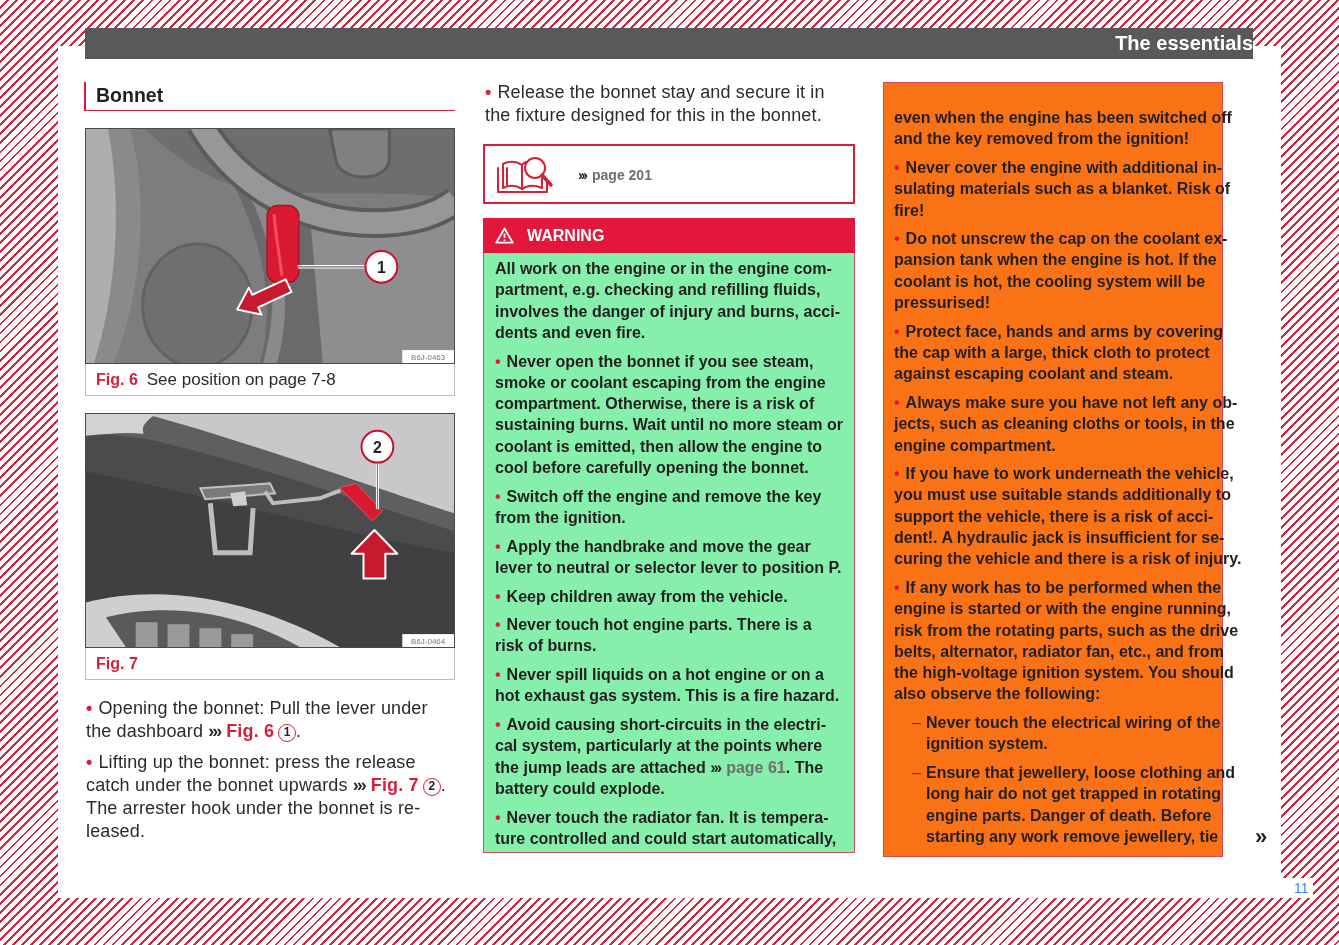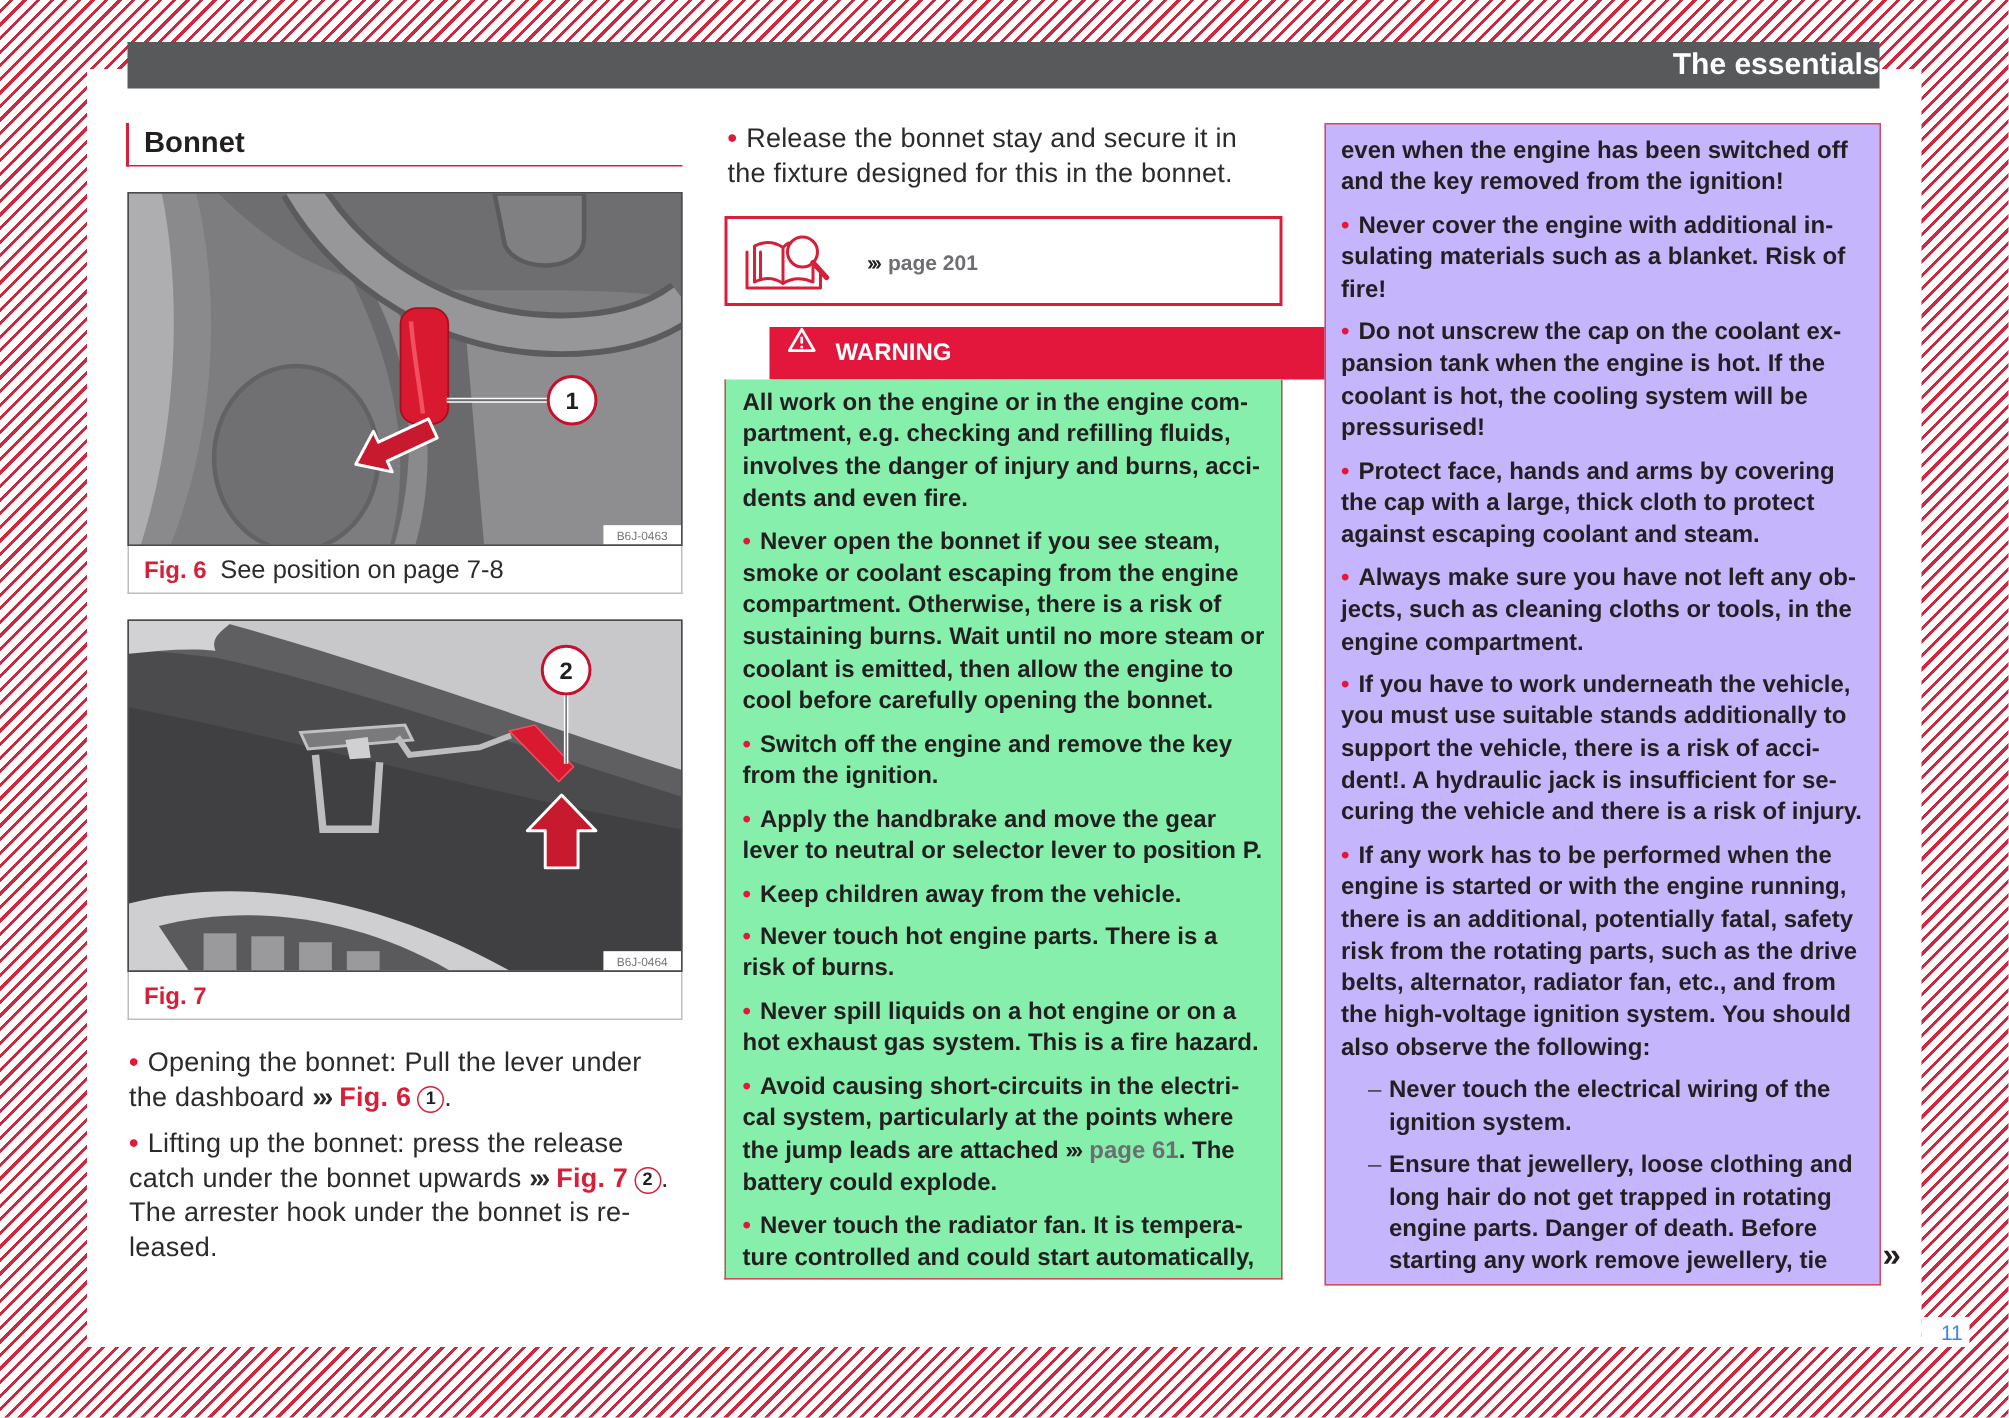--- a/index.html
+++ b/index.html
@@ -24,24 +24,24 @@
 .ln{white-space:nowrap;}
 .reg{font-size:18px;line-height:23px;letter-spacing:0.15px;color:#2b2b2b;}
 .reg .para{margin-bottom:8px;}
 .bullet>.ln:first-child::before{content:"•";color:#e3173b;margin-right:6px;font-weight:bold;}
 .col1-text{left:86px;top:697px;width:375px;}
 .col2-text{left:485px;top:81px;width:375px;}
 .ref-box{left:483px;top:144px;width:372px;height:60px;border:2px solid #d6203a;}
 .ref-icon{position:absolute;left:10px;top:8px;}
 .ref-text{position:absolute;left:93px;top:20px;font-size:14px;font-weight:bold;color:#6d6e71;line-height:18px;white-space:nowrap;}
 .ref-text .arrows{color:#231f20;}
-.warn-head{left:483px;top:218px;width:372px;height:35px;background:#e3173b;color:#fff;font-weight:bold;font-size:16px;line-height:35px;padding-left:12px;display:flex;align-items:flex-start;margin-left:30px;}
+.warn-head{left:483px;top:218px;width:372px;height:35px;background:#e3173b;color:#fff;font-weight:bold;font-size:16px;line-height:35px;padding-left:12px;display:flex;align-items:center;}
 .warn-head svg{margin-right:13px;}
 .warn-body{left:483px;top:253px;width:372px;height:600px;background:#86efac;border:1px solid #d8485b;border-top:none;padding:5px 6px 0 11px;}
-.warn-cont{left:883px;top:82px;width:371px;height:775px;background:#c4b5fd;border:1px solid #d8485b;padding:7px 6px 0 10px;}
+.warn-cont{left:883px;top:82px;width:340px;height:775px;background:#f97316;border:1px solid #d8485b;padding:24px 6px 0 10px;}
 .bold{font-size:16px;font-weight:bold;line-height:21.3px;color:#231f20;}
 .bold .para{margin-bottom:7.35px;}
 .dash{position:relative;padding-left:32px;}
 .dash::before{content:"–";position:absolute;left:18px;top:0;font-weight:normal;color:#444;}
 .xref{color:#d6203a;font-weight:bold;text-decoration:none;margin-right:4px;}
 .xref-gray{color:#6d6e71;font-weight:bold;text-decoration:none;}
 .arrows{font-weight:bold;letter-spacing:-2px;margin-right:6px;}
 .circ{display:inline-block;width:18px;height:18px;line-height:15px;vertical-align:1px;border:1.5px solid #d6203a;border-radius:50%;font-size:12px;font-weight:bold;text-align:center;letter-spacing:0;color:#231f20;}
 .cont-mark{left:1255px;top:824px;font-size:22px;font-weight:bold;}
 .page-num{left:1294px;top:880px;font-size:14px;color:#3b82f6;}
@@ -244,21 +244,20 @@
   <div class="para bullet">
     <div class="ln">If you have to work underneath the vehicle,</div>
     <div class="ln">you must use suitable stands additionally to</div>
     <div class="ln">support the vehicle, there is a risk of acci-</div>
     <div class="ln">dent!. A hydraulic jack is insufficient for se-</div>
     <div class="ln">curing the vehicle and there is a risk of injury.</div>
   </div>
   <div class="para bullet">
     <div class="ln">If any work has to be performed when the</div>
     <div class="ln">engine is started or with the engine running,</div>
-    <div class="ln">there is an additional, potentially fatal, safety</div>
     <div class="ln">risk from the rotating parts, such as the drive</div>
     <div class="ln">belts, alternator, radiator fan, etc., and from</div>
     <div class="ln">the high-voltage ignition system. You should</div>
     <div class="ln">also observe the following:</div>
   </div>
   <div class="para dash">
     <div class="ln">Never touch the electrical wiring of the</div>
     <div class="ln">ignition system.</div>
   </div>
   <div class="para dash">

